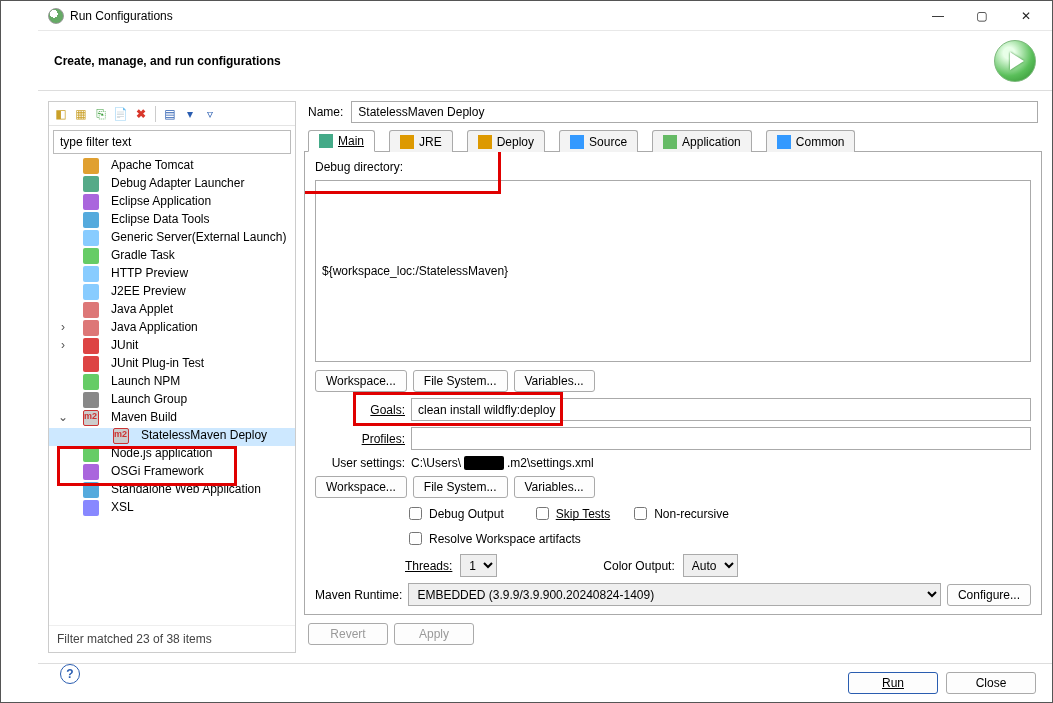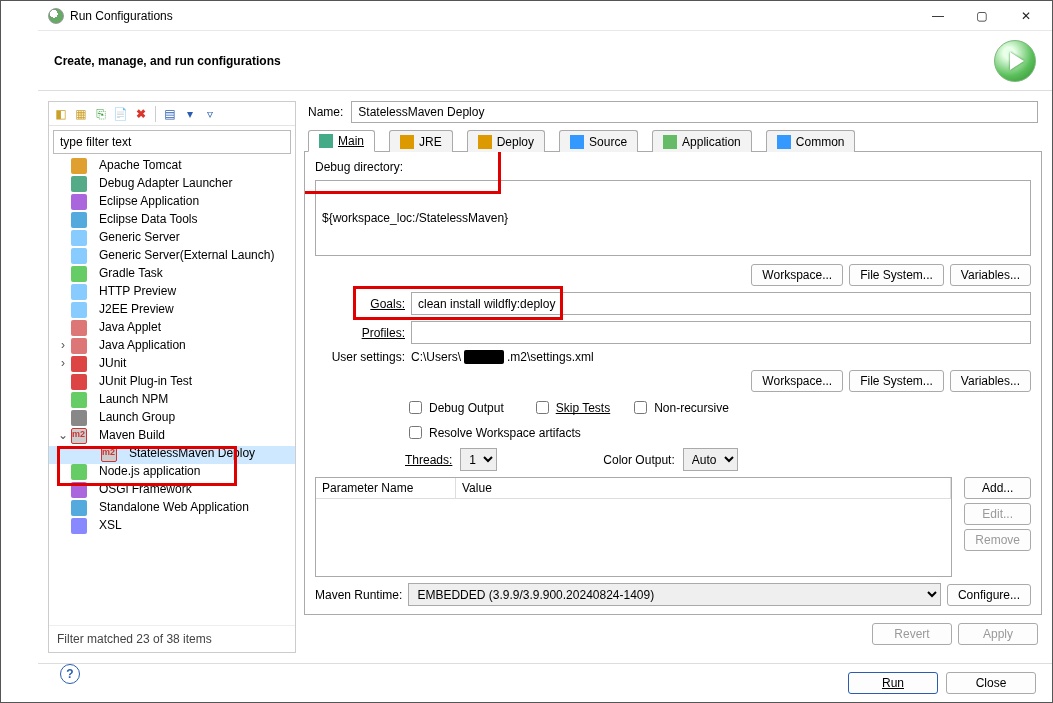--- a/index.html
+++ b/index.html
@@ -16,42 +16,42 @@
   .body { flex: 1; display: flex; padding: 10px; gap: 8px; min-height: 0; }
   .left { width: 248px; display: flex; flex-direction: column; border: 1px solid #ccc; }
   .toolbar { height: 24px; border-bottom: 1px solid #e4e4e4; display:flex; align-items:center; padding: 0 4px; gap:4px; }
   .toolbar .tb { width: 16px; height: 16px; display:inline-flex; align-items:center; justify-content:center; }
   .toolbar .sep { width: 1px; height: 16px; background: #ccc; margin: 0 2px; }
   .filter { border: 1px solid #bbb; margin: 4px; padding: 4px 6px; color: #000000; }
   .tree { flex: 1; overflow: auto; }
   .node { display:flex; align-items:flex-start; height: 18px; padding-left: 22px; gap: 12px; white-space: nowrap; position: relative; }
   .node.selchild { padding-left: 52px; }
   .twist { position:absolute; left:8px; width:12px; text-align:center; color:#555; }
-  .node .nic { width: 16px; height: 16px; flex: 0 0 16px; display: inline-block; background:#ccc; border-radius:2px; }
+  .node .nic { width: 16px; height: 16px; flex: 0 0 16px; display: inline-block; background:#ccc; border-radius:2px;margin-left:12px; }
   .ic-m2 { background:#fff; border:1px solid #c33; color:#c33; font-size:9px; font-weight:bold; display:inline-flex; align-items:center; justify-content:center; }
   .node.sel { background:#cde8ff; }
   .node.sel .lbl { text-decoration: underline dotted transparent; }
   .hlbox { position: relative; }
   .redbox { position:absolute; border: 3px solid #e00000; pointer-events:none; }
   .filtmatch { padding: 6px 8px; color: #444; border-top: 1px solid #eee; }
   .right { flex: 1; display: flex; flex-direction: column; min-width: 0; }
   .namerow { display:flex; align-items:center; gap:8px; padding: 0 4px 6px 4px; }
   .namerow input { flex:1; border:1px solid #aaa; padding: 3px 6px; }
   .tabsrow { display:flex; gap:12px; border-bottom: 1px solid #aaa; padding-left: 4px; }
   .tab { border:1px solid #aaa; border-bottom:none; background:#f3f3f3; padding:3px 10px; display:flex; align-items:center; gap:5px; margin-right:2px; border-radius:3px 3px 0 0; position:relative; top:1px; }
   .tab.active { background:#fff; border-bottom:1px solid #fff; }
   .tab .tic { width:14px; height:14px; display:inline-block; }
   .panebody { flex:1; border:1px solid #aaa; border-top:none; padding: 8px 10px; display:flex; flex-direction:column; gap: 6px; overflow:hidden; }
   .row { display:flex; align-items:center; gap: 6px; }
   .label { text-align: right; }
   .und { text-decoration: underline; text-decoration-skip-ink: none; }
   input[type=text].field { flex:1; border:1px solid #aaa; padding: 3px 6px; height: 23px; }
   .btn { border:1px solid #aaa; background:#fdfdfd; padding: 3px 10px; border-radius: 3px; min-width: 80px; text-align:center; }
   .btn.disabled { color:#9a9a9a; }
-  .btnrow { display:flex; gap:6px; justify-content:flex-end; }
+  .btnrow { display:flex; gap:6px; }
   .inset { padding-left: 90px; display:flex; flex-direction:column; gap: 6px; }
   .insetrow { display:flex; align-items:center; gap: 8px; padding-left: 0; }
   .ck { display:flex; align-items:center; gap:4px; }
   .paramtable { border:1px solid #aaa; height: 100px; display:flex; }
   .paramtable .cols { display:flex; border-bottom:1px solid #ddd; }
   .paramtable .col { border-right:1px solid #ddd; padding:3px 6px; background:#fff; }
   .paramside { display:flex; flex-direction:column; gap:4px; padding-left: 6px; }
   select.sel { border:1px solid #aaa; padding:2px 4px; height:23px; }
   .dlgbtns { padding: 8px 16px; display:flex; gap:8px; justify-content:flex-end; border-top:1px solid #ddd; }
   .help { width:20px; height:20px; border:1.5px solid #2a5db0; border-radius:50%; color:#2a5db0; display:inline-flex; align-items:center; justify-content:center; margin: 8px 0 8px 12px; font-weight:bold; position: absolute; bottom: 10px; left: 10px; }
@@ -99,24 +99,20 @@
             <span class="nic" style="background: rgb(85, 170, 136);"></span>
             <span class="lbl">Debug Adapter Launcher</span>
           </div>
           <div class="node">
             <span class="nic" style="background: rgb(170, 102, 221);"></span>
             <span class="lbl">Eclipse Application</span>
           </div>
           <div class="node">
             <span class="nic" style="background: rgb(85, 170, 221);"></span>
             <span class="lbl">Eclipse Data Tools</span>
-          </div>
-          <div class="node">
-            <span class="nic" style="background: rgb(136, 204, 255);"></span>
-            <span class="lbl">Generic Server</span>
           </div>
           <div class="node">
             <span class="nic" style="background: rgb(136, 204, 255);"></span>
             <span class="lbl">Generic Server(External Launch)</span>
           </div>
           <div class="node">
             <span class="nic" style="background: rgb(102, 204, 102);"></span>
             <span class="lbl">Gradle Task</span>
           </div>
           <div class="node">
@@ -275,33 +271,20 @@
           </div>
           <div class="insetrow">
             <span class="und">Threads:</span>
             <select class="sel"><option>1</option></select>
             <span style="width:90px"></span>
             <span>Color Output:</span>
             <select class="sel"><option>Auto</option></select>
           </div>
         </div>
 
-        <div class="row" style="align-items:flex-start">
-          <div class="paramtable" style="flex:1;flex-direction:column">
-            <div class="cols">
-              <div class="col" style="width:140px">Parameter Name</div>
-              <div class="col" style="flex:1">Value</div>
-            </div>
-          </div>
-          <div class="paramside">
-            <span class="btn" style="min-width:60px">Add...</span>
-            <span class="btn disabled" style="min-width:60px">Edit...</span>
-            <span class="btn disabled" style="min-width:60px">Remove</span>
-          </div>
-        </div>
 
         <div class="row">
           <span>Maven Runtime:</span>
           <select class="sel" style="flex:1"><option>EMBEDDED (3.9.9/3.9.900.20240824-1409)</option></select>
           <span class="btn">Configure...</span>
         </div>
       </div>
 
       <div class="btnrow" style="padding:8px 4px">
         <span class="btn disabled">Revert</span>

